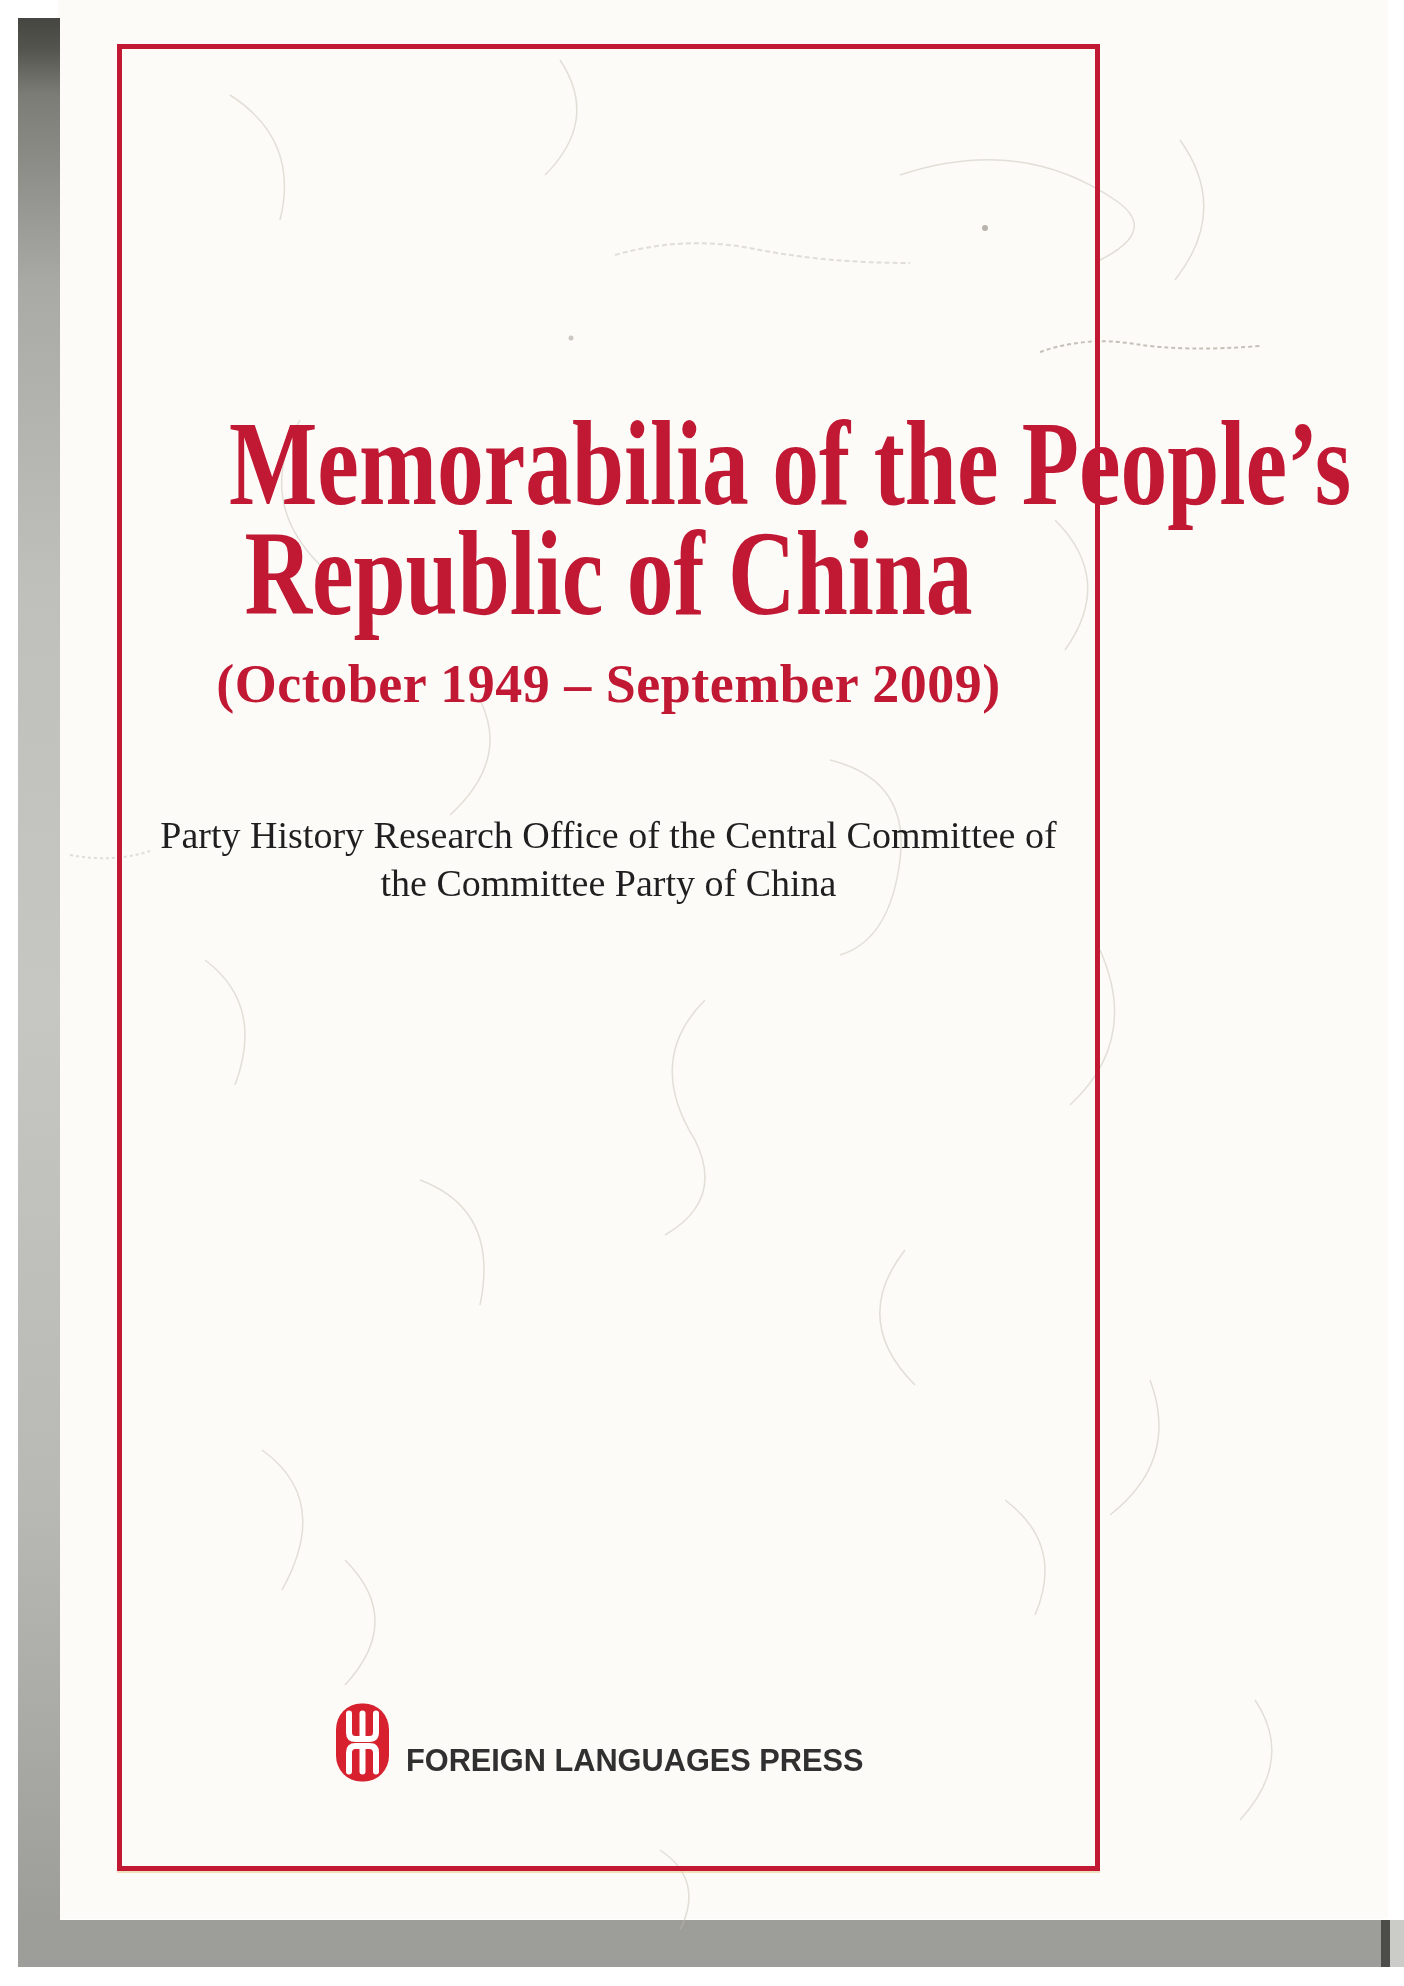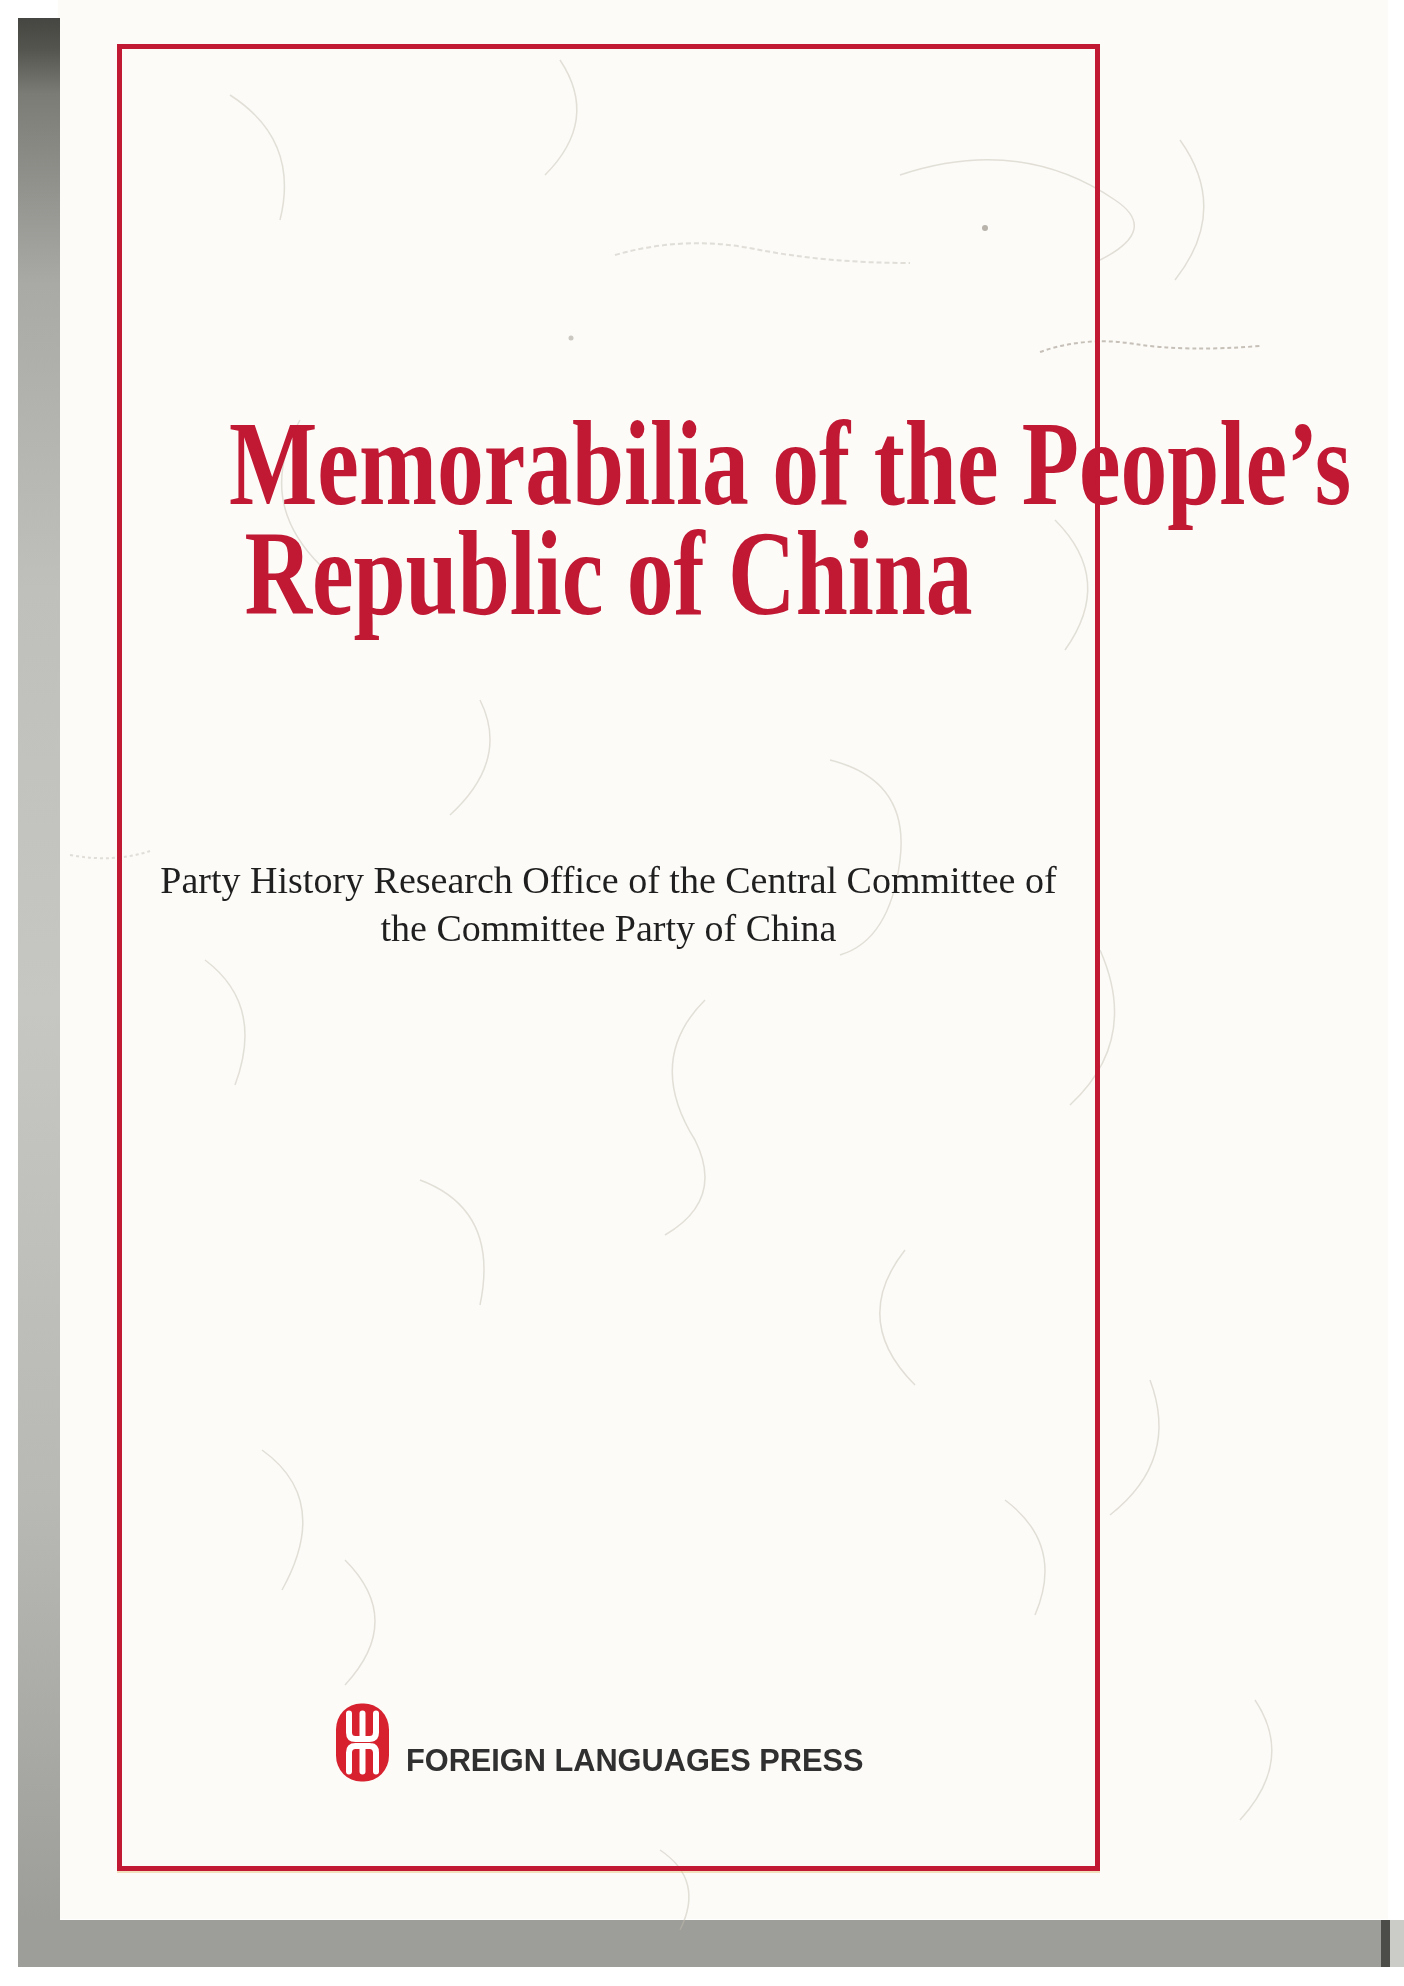--- a/index.html
+++ b/index.html
@@ -78,21 +78,20 @@
     color: var(--accent-red);
     letter-spacing: 0.5px;
     white-space: nowrap;
   }
   .author {
     position: absolute; left: 0; right: 0; top: 762px;
     text-align: center;
     font-size: 38px; font-weight: normal;
     line-height: 48px;
     color: var(--text-black);
-    margin-top: 45px;
   }
   .publisher-row {
     position: absolute; left: 0; right: 0; top: 1652px;
     height: 82px;
     display: flex; justify-content: center; align-items: flex-end;
     gap: 16px;
   }
   .logo-oval { width: 55px; height: 81px; color: var(--logo-red); display: block; }
   .publisher-name {
     font-family: "Liberation Sans", sans-serif;
@@ -148,20 +147,21 @@
     <circle cx="571" cy="338" r="2.5" fill="#9a958a" opacity="0.5"></circle>
   </svg>
 
   <div class="border-frame">
 
     <div class="title">
       <div>Memorabilia of the People’s</div>
       <div>Republic of China</div>
     </div>
 
+    <div class="subtitle">(October 1949 – September 2009)</div>
 
     <div class="author">
       <div>Party History Research Office of the Central Committee of</div>
       <div>the Committee Party of China</div>
     </div>
 
     <div class="publisher-row">
       <svg class="logo-oval" viewBox="0 0 55 80" xmlns="http://www.w3.org/2000/svg">
         <rect x="1" y="1" width="53" height="78" rx="25" ry="26" fill="currentColor"></rect>
         <g stroke="#ffffff" stroke-width="6" fill="none" stroke-linecap="round" stroke-linejoin="round">

